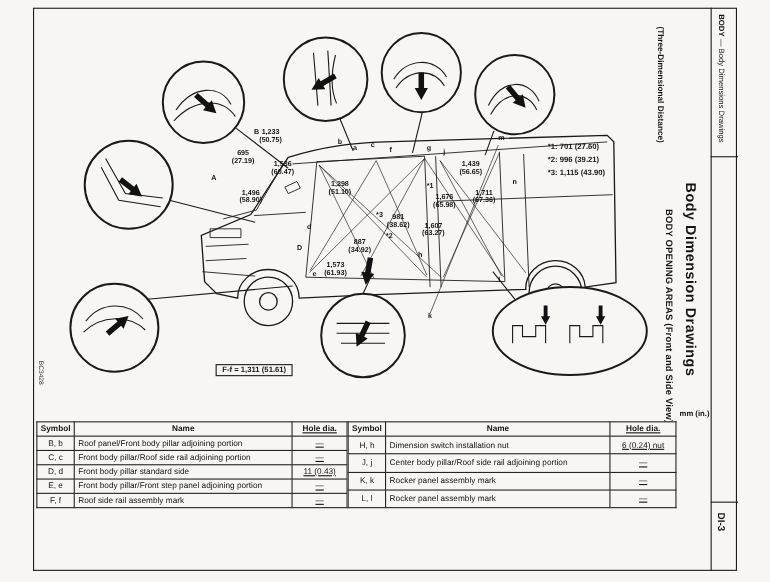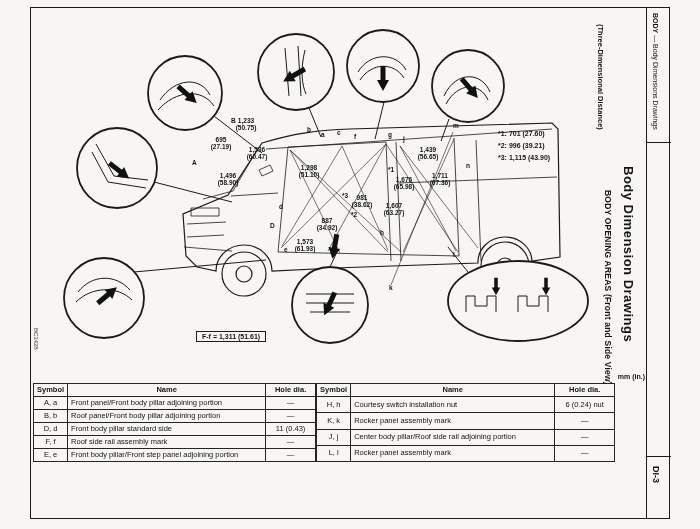--- a/index.html
+++ b/index.html
@@ -23,21 +23,21 @@
   .edge-label{position:absolute;left:651px;top:13px;font-size:7px;line-height:1.1;}
   .edge-label b{font-weight:700;}
   .edge-page{position:absolute;left:651px;top:466px;font-size:9px;font-weight:700;}
   .units-note{position:absolute;left:540px;top:373px;width:105px;text-align:right;font-size:7px;font-weight:600;}
   .tables{position:absolute;left:33px;top:383px;display:flex;}
   table.dim-table{border-collapse:collapse;font-size:7.5px;background:#f7f6f2;}
   .dim-table th,.dim-table td{border:1px solid #242424;padding:0 3px;height:12px;line-height:12px;box-sizing:border-box;}
   .dim-table th{font-weight:700;text-align:center;}
   .c-sym{width:30px;text-align:center;margin-left:34px;}
   .c-name{width:198px;text-align:left;}
-  .c-hole{width:50px;text-align:center;}
+  .c-hole{width:50px;text-align:center;text-decoration:underline;}
   .t-right .c-name{width:204px;}
   .t-right .c-hole{width:60px;}
 </style>
 </head>
 <body>
 
 <div class="page">
   <div class="frame"></div>
   <div class="vrule"></div>
   <div class="tick" style="top:142px"></div>
@@ -214,68 +214,68 @@
     <table class="dim-table t-left">
       <thead>
         <tr>
           <th class="c-sym">Symbol</th>
           <th class="c-name">Name</th>
           <th class="c-hole">Hole dia.</th>
         </tr>
       </thead>
       <tbody>
         <tr>
-            <td class="c-sym">A, a</td>
-            <td class="c-name">Front panel/Front body pillar adjoining portion</td>
-            <td class="c-hole">—</td>
-          </tr>
-        <tr>
             <td class="c-sym">B, b</td>
             <td class="c-name">Roof panel/Front body pillar adjoining portion</td>
+            <td class="c-hole">—</td>
+          </tr>
+        <tr>
+            <td class="c-sym">C, c</td>
+            <td class="c-name">Front body pillar/Roof side rail adjoining portion</td>
             <td class="c-hole">—</td>
           </tr>
         <tr>
             <td class="c-sym">D, d</td>
             <td class="c-name">Front body pillar standard side</td>
             <td class="c-hole">11 (0.43)</td>
           </tr>
         <tr>
+            <td class="c-sym">E, e</td>
+            <td class="c-name">Front body pillar/Front step panel adjoining portion</td>
+            <td class="c-hole">—</td>
+          </tr>
+        <tr>
             <td class="c-sym">F, f</td>
             <td class="c-name">Roof side rail assembly mark</td>
-            <td class="c-hole">—</td>
-          </tr>
-        <tr>
-            <td class="c-sym">E, e</td>
-            <td class="c-name">Front body pillar/Front step panel adjoining portion</td>
             <td class="c-hole">—</td>
           </tr>
       </tbody>
     </table>
     <table class="dim-table t-right">
       <thead>
         <tr>
           <th class="c-sym">Symbol</th>
           <th class="c-name">Name</th>
           <th class="c-hole">Hole dia.</th>
         </tr>
       </thead>
       <tbody>
         <tr>
             <td class="c-sym">H, h</td>
-            <td class="c-name">Courtesy switch installation nut</td>
+            <td class="c-name">Dimension switch installation nut</td>
             <td class="c-hole">6 (0.24) nut</td>
+          </tr>
+        <tr>
+            <td class="c-sym">J, j</td>
+            <td class="c-name">Center body pillar/Roof side rail adjoining portion</td>
+            <td class="c-hole">—</td>
           </tr>
         <tr>
             <td class="c-sym">K, k</td>
             <td class="c-name">Rocker panel assembly mark</td>
-            <td class="c-hole">—</td>
-          </tr>
-        <tr>
-            <td class="c-sym">J, j</td>
-            <td class="c-name">Center body pillar/Roof side rail adjoining portion</td>
             <td class="c-hole">—</td>
           </tr>
         <tr>
             <td class="c-sym">L, l</td>
             <td class="c-name">Rocker panel assembly mark</td>
             <td class="c-hole">—</td>
           </tr>
       </tbody>
     </table>
   </div>

